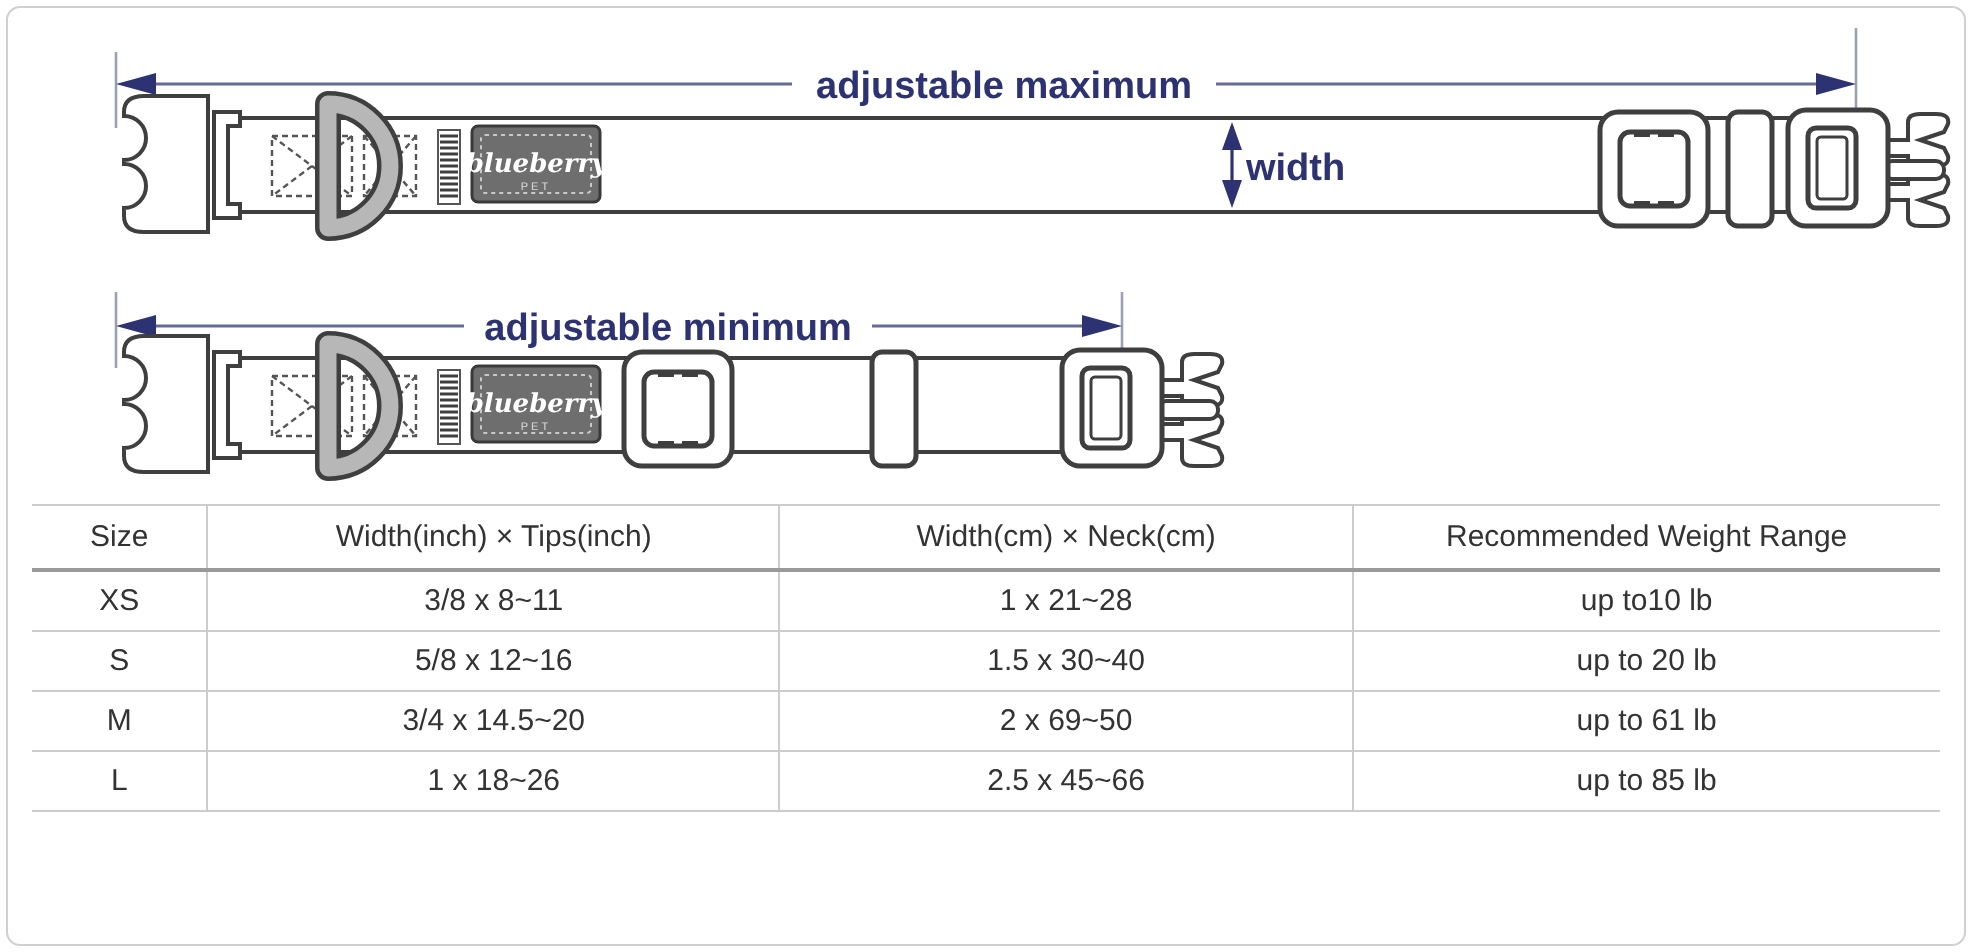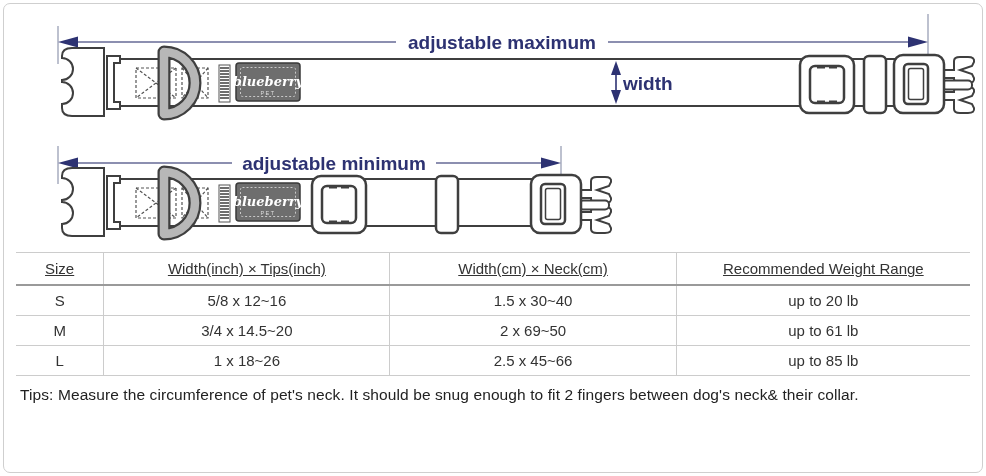--- a/index.html
+++ b/index.html
@@ -19,21 +19,21 @@
   .brand-sub { font-size:5.5px; fill:#dddddd; letter-spacing:1.5px; }
   .info-title {
     border-top:1px solid #cccccc; height:32px; line-height:32px;
     padding-left:10px; font-size:15px; color:#333;
   }
   table.size-table { width:100%; border-collapse:collapse; table-layout:fixed; }
   .size-table th, .size-table td {
     border:1px solid #cccccc; text-align:center; color:#333;
     font-size:15px; font-weight:400; padding:0;
   }
-  .size-table th { height:31px; border-bottom:2px solid #9a9a9a;text-decoration:underline; }
+  .size-table th { height:31px; border-bottom:2px solid #9a9a9a; }
   .size-table td { height:29px; }
   .size-table th:first-child, .size-table td:first-child { border-left:none; }
   .size-table th:last-child, .size-table td:last-child { border-right:none; }
   .tips {
     padding:10px 4px 0 4px; font-size:15.5px; color:#222; letter-spacing:0.1px;
   }
 </style>
 </head>
 <body>
 
@@ -138,36 +138,41 @@
       <thead>
         <tr>
             <th>Size</th>
             <th>Width(inch)  ×  Tips(inch)</th>
             <th>Width(cm)  ×  Neck(cm)</th>
             <th>Recommended Weight Range</th>
           </tr>
       </thead>
       <tbody>
           <tr>
+            <td>XS</td>
+            <td>3/8 x 8~11</td>
+            <td>1 x 21~28</td>
+            <td>up to10 lb</td>
+          </tr>
+          <tr>
             <td>S</td>
             <td>5/8 x 12~16</td>
             <td>1.5 x 30~40</td>
             <td>up to 20 lb</td>
           </tr>
           <tr>
             <td>M</td>
             <td>3/4 x 14.5~20</td>
             <td>2 x 69~50</td>
             <td>up to 61 lb</td>
           </tr>
           <tr>
             <td>L</td>
             <td>1 x 18~26</td>
             <td>2.5 x 45~66</td>
             <td>up to 85 lb</td>
           </tr>
         </tbody>
     </table>
 
-    <div class="tips">Tips: Measure the circumference of pet's neck. It should be snug enough to fit 2 fingers between dog's neck&amp; their collar.</div>
 
   </div>
 </div>
 
 </body></html>

